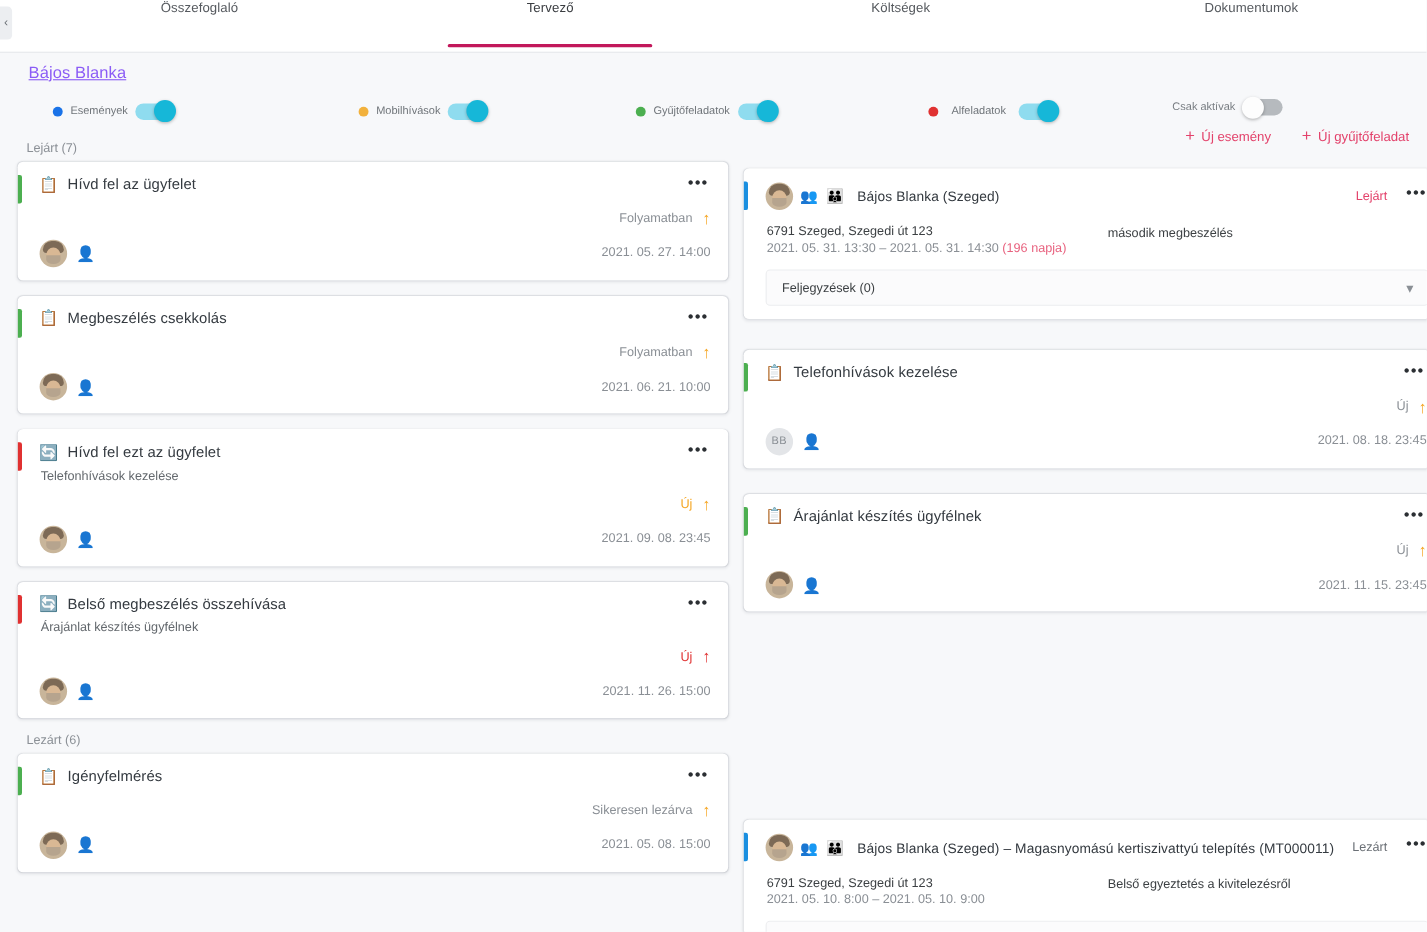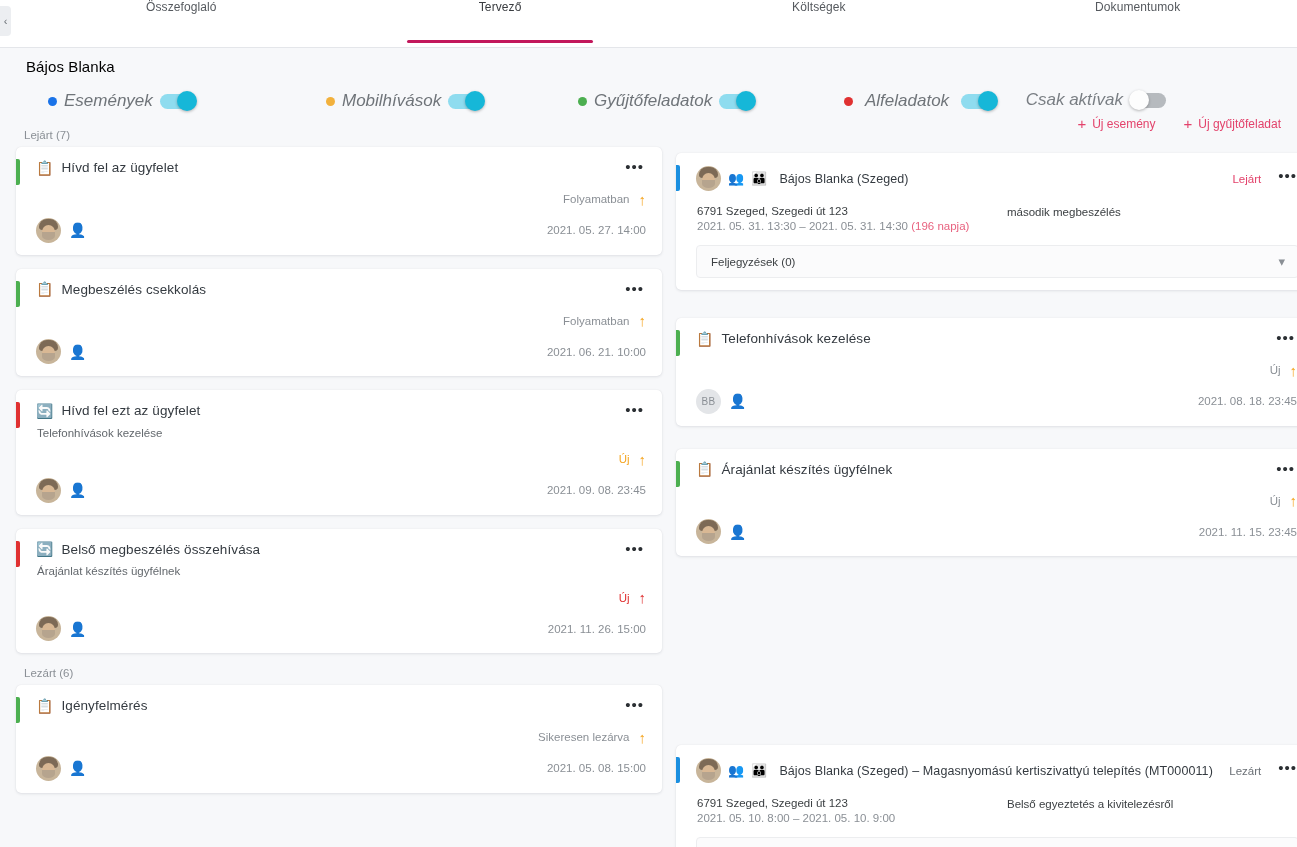--- a/index.html
+++ b/index.html
@@ -55,44 +55,44 @@
     bottom: 4px;
     width: 186px; height: 3px;
     background: #c2185b;
     border-radius: 2px;
   }
 
   
   .page-head { padding: 10px 0 0 26px; }
   .page-title {
     font-size: 15px;
-    color: #000000;
+    color: #8b5cf6;
     letter-spacing: .1px;
     margin-bottom: 13px;
+    text-decoration: underline;
   }
 
   .filters {
     position: relative;
     height: 34px;
     padding-right: 16px;
   }
   .filter {
     position: absolute;
     top: 0;
     display: flex;
     align-items: center;
     gap: 7px;
     height: 26px;
   }
   .dot { width: 9px; height: 9px; border-radius: 50%; flex: none; }
   .filter-label {
-    font-size: 17px;
+    font-size: 10px;
     color: #6f7479;
     white-space: nowrap;
-    font-style: italic;
   }
   .switch {
     position: relative;
     width: 34px; height: 15px;
     border-radius: 8px;
     flex: none;
     cursor: pointer;
   }
   .switch .knob {
     position: absolute;

